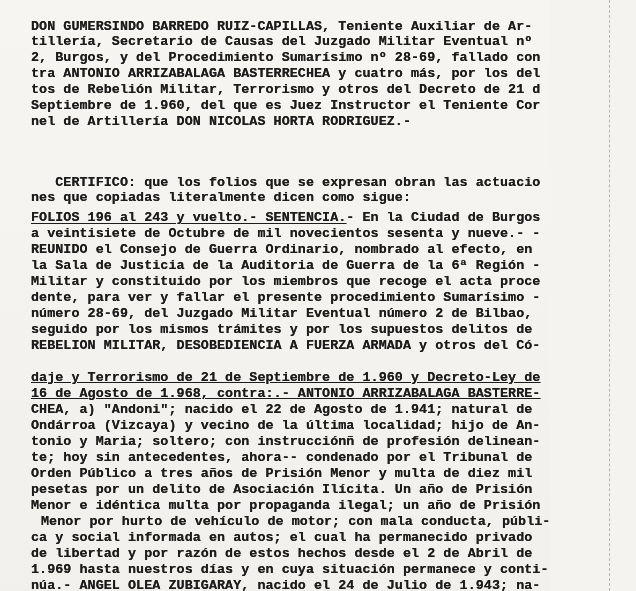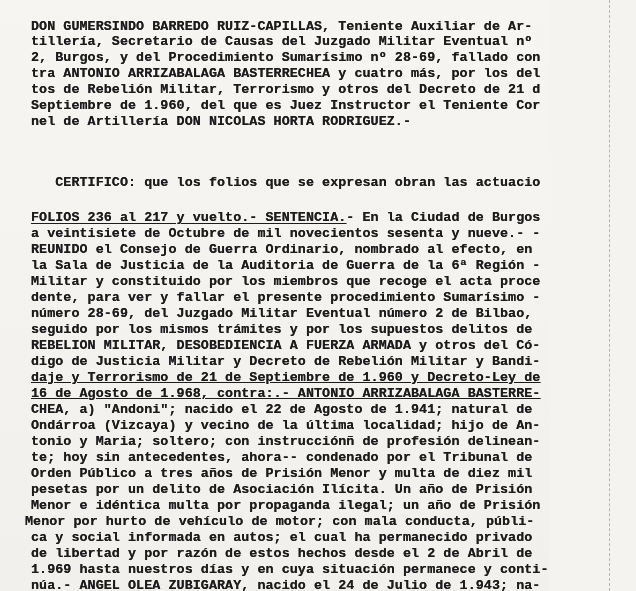--- a/index.html
+++ b/index.html
@@ -55,40 +55,40 @@
 
   <div class="line" style="top:19px;left:31px;">DON GUMERSINDO BARREDO RUIZ-CAPILLAS, Teniente Auxiliar de Ar-</div>
   <div class="line" style="top:34px;left:31px;">tillería, Secretario de Causas del Juzgado Militar Eventual nº</div>
   <div class="line" style="top:50px;left:31px;">2, Burgos, y del Procedimiento Sumarísimo nº 28-69, fallado con</div>
   <div class="line" style="top:66px;left:31px;">tra ANTONIO ARRIZABALAGA BASTERRECHEA y cuatro más, por los del</div>
   <div class="line" style="top:82px;left:31px;">tos de Rebelión Militar, Terrorismo y otros del Decreto de 21 d</div>
   <div class="line" style="top:98px;left:31px;">Septiembre de 1.960, del que es Juez Instructor el Teniente Cor</div>
   <div class="line" style="top:114px;left:31px;">nel de Artillería DON NICOLAS HORTA RODRIGUEZ.-</div>
 
   <div class="line" style="top:175px;left:31px;">   CERTIFICO: que los folios que se expresan obran las actuacio</div>
+  <div class="line" style="top:190px;left:31px;">nes que copiadas literalmente dicen como sigue:</div>
 
-  <div class="line" style="top:210px;left:31px;"><span class="u">FOLIOS 236 al 217 y vuelto.- SENTENCIA.</span><span>- En la Ciudad de Burgos</span></div>
+  <div class="line" style="top:210px;left:31px;"><span class="u">FOLIOS 196 al 243 y vuelto.- SENTENCIA.</span><span>- En la Ciudad de Burgos</span></div>
 
   <div class="line" style="top:226px;left:31px;">a veintisiete de Octubre de mil novecientos sesenta y nueve.- -</div>
   <div class="line" style="top:242px;left:31px;text-align:center;">REUNIDO el Consejo de Guerra Ordinario, nombrado al efecto, en</div>
   <div class="line" style="top:258px;left:31px;">la Sala de Justicia de la Auditoria de Guerra de la 6ª Región -</div>
   <div class="line" style="top:274px;left:31px;">Militar y constituido por los miembros que recoge el acta proce</div>
   <div class="line" style="top:290px;left:31px;">dente, para ver y fallar el presente procedimiento Sumarísimo -</div>
   <div class="line" style="top:306px;left:31px;">número 28-69, del Juzgado Militar Eventual número 2 de Bilbao,</div>
   <div class="line" style="top:322px;left:31px;">seguido por los mismos trámites y por los supuestos delitos de</div>
   <div class="line" style="top:338px;left:31px;">REBELION MILITAR, DESOBEDIENCIA A FUERZA ARMADA y otros del Có-</div>
-  <div class="line" style="top:354px;left:31px;">digo de Justicia Militar y Decreto de Rebelión Militar y Bandi-</div>
   <div class="line" style="top:370px;left:31px;text-decoration:underline;">daje y Terrorismo de 21 de Septiembre de 1.960 y Decreto-Ley de</div>
   <div class="line" style="top:386px;left:31px;text-decoration:underline;">16 de Agosto de 1.968, contra:.- ANTONIO ARRIZABALAGA BASTERRE-</div>
   <div class="line" style="top:402px;left:31px;">CHEA, a) "Andoni"; nacido el 22 de Agosto de 1.941; natural de</div>
   <div class="line" style="top:418px;left:31px;">Ondárroa (Vizcaya) y vecino de la última localidad; hijo de An-</div>
   <div class="line" style="top:434px;left:31px;">tonio y Maria; soltero; con instrucciónñ de profesión delinean-</div>
   <div class="line" style="top:450px;left:31px;">te; hoy sin antecedentes, ahora-- condenado por el Tribunal de</div>
   <div class="line" style="top:466px;left:31px;">Orden Público a tres años de Prisión Menor y multa de diez mil</div>
   <div class="line" style="top:482px;left:31px;">pesetas por un delito de Asociación Ilícita. Un año de Prisión</div>
   <div class="line" style="top:498px;left:31px;">Menor e idéntica multa por propaganda ilegal; un año de Prisión</div>
-  <div class="line" style="top:514px;left:25px;">Menor por hurto de vehículo de motor; con mala conducta, públi-</div>
+  <div class="line" style="top:514px;left:41px;">Menor por hurto de vehículo de motor; con mala conducta, públi-</div>
   <div class="line" style="top:530px;left:31px;">ca y social informada en autos; el cual ha permanecido privado</div>
   <div class="line" style="top:546px;left:31px;">de libertad y por razón de estos hechos desde el 2 de Abril de</div>
   <div class="line" style="top:562px;left:31px;">1.969 hasta nuestros días y en cuya situación permanece y conti-</div>
   <div class="line" style="top:578px;left:31px;">núa.- ANGEL OLEA ZUBIGARAY, nacido el 24 de Julio de 1.943; na-</div>
 
 </div>
 
 </body></html>

